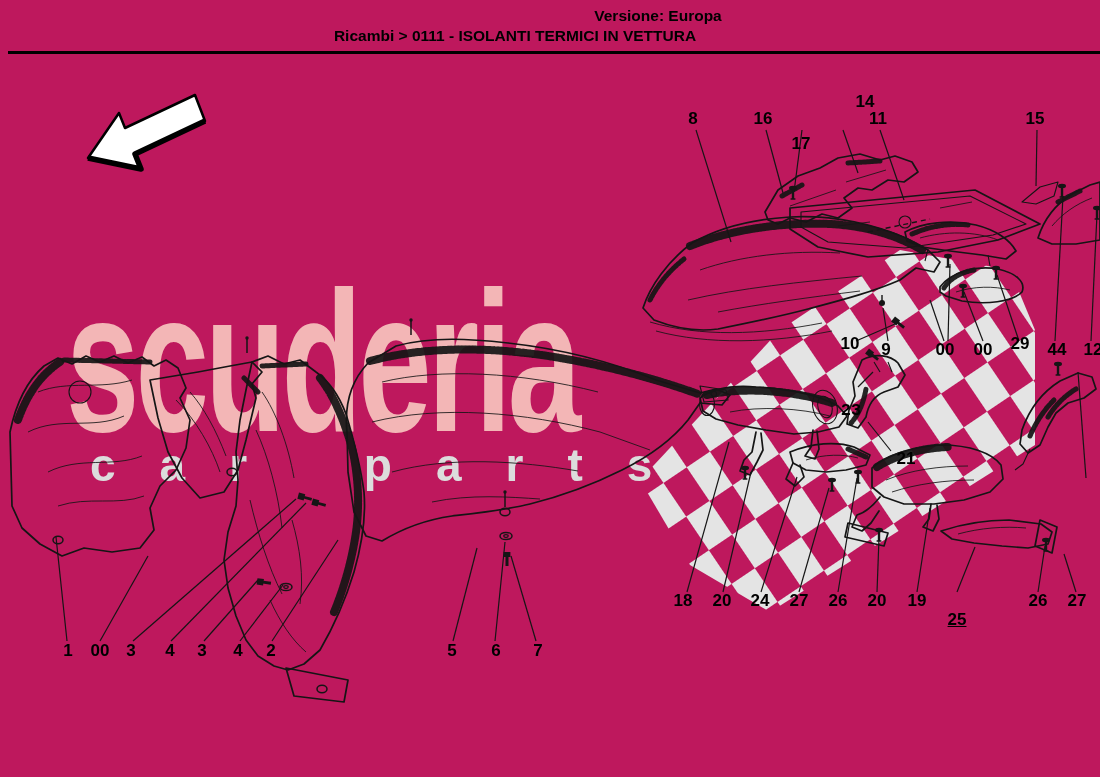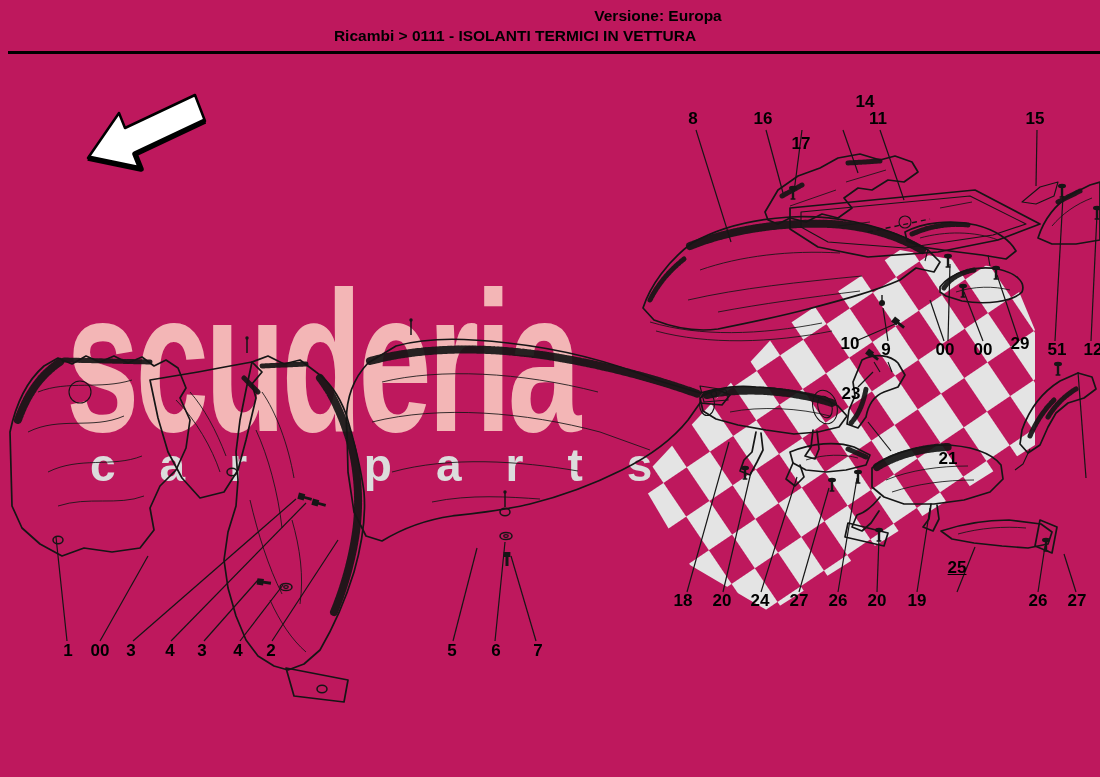--- a/index.html
+++ b/index.html
@@ -356,38 +356,38 @@
       <div class="callout" style="left: 763px; top: 119px;">16</div>
       <div class="callout" style="left: 801px; top: 119px; margin-top: 25px;">17</div>
       <div class="callout" style="left: 841px; top: 102px; margin-left: 24px;">14</div>
       <div class="callout" style="left: 878px; top: 119px;">11</div>
       <div class="callout" style="left: 1035px; top: 119px;">15</div>
       <div class="callout" style="left: 850px; top: 344px;">10</div>
       <div class="callout" style="left: 886px; top: 350px;">9</div>
       <div class="callout" style="left: 945px; top: 350px;">00</div>
       <div class="callout" style="left: 983px; top: 350px;">00</div>
       <div class="callout" style="left: 1020px; top: 344px;">29</div>
-      <div class="callout" style="left: 1057px; top: 350px;">51</div>
+      <div class="callout" style="left: 1057px; top: 350px;">44</div>
       <div class="callout" style="left: 1093px; top: 350px;">12</div>
-      <div class="callout" style="left: 851px; top: 394px;">23</div>
-      <div class="callout" style="left: 948px; top: 459px;">21</div>
+      <div class="callout" style="left: 851px; top: 410px; font-family: Liberation Mono, monospace;">23</div>
+      <div class="callout" style="left: 906px; top: 459px;">21</div>
       <div class="callout" style="left: 68px; top: 651px;">1</div>
       <div class="callout" style="left: 100px; top: 651px;">00</div>
       <div class="callout" style="left: 131px; top: 651px;">3</div>
       <div class="callout" style="left: 170px; top: 651px;">4</div>
       <div class="callout" style="left: 202px; top: 651px;">3</div>
       <div class="callout" style="left: 238px; top: 651px;">4</div>
       <div class="callout" style="left: 271px; top: 651px;">2</div>
       <div class="callout" style="left: 452px; top: 651px;">5</div>
       <div class="callout" style="left: 496px; top: 651px;">6</div>
       <div class="callout" style="left: 538px; top: 651px;">7</div>
       <div class="callout" style="left: 683px; top: 601px;">18</div>
       <div class="callout" style="left: 722px; top: 601px;">20</div>
       <div class="callout" style="left: 760px; top: 601px; text-align: center;">24</div>
       <div class="callout" style="left: 799px; top: 601px;">27</div>
       <div class="callout" style="left: 838px; top: 601px;">26</div>
       <div class="callout" style="left: 877px; top: 601px;">20</div>
       <div class="callout" style="left: 917px; top: 601px;">19</div>
-      <div class="callout" style="left: 957px; top: 568px; text-decoration: underline;">25</div>
+      <div class="callout" style="left: 957px; top: 620px; text-decoration: underline;">25</div>
       <div class="callout" style="left: 1038px; top: 601px;">26</div>
       <div class="callout" style="left: 1077px; top: 601px;">27</div>
     </div>
 </div>
 
 </body></html>

